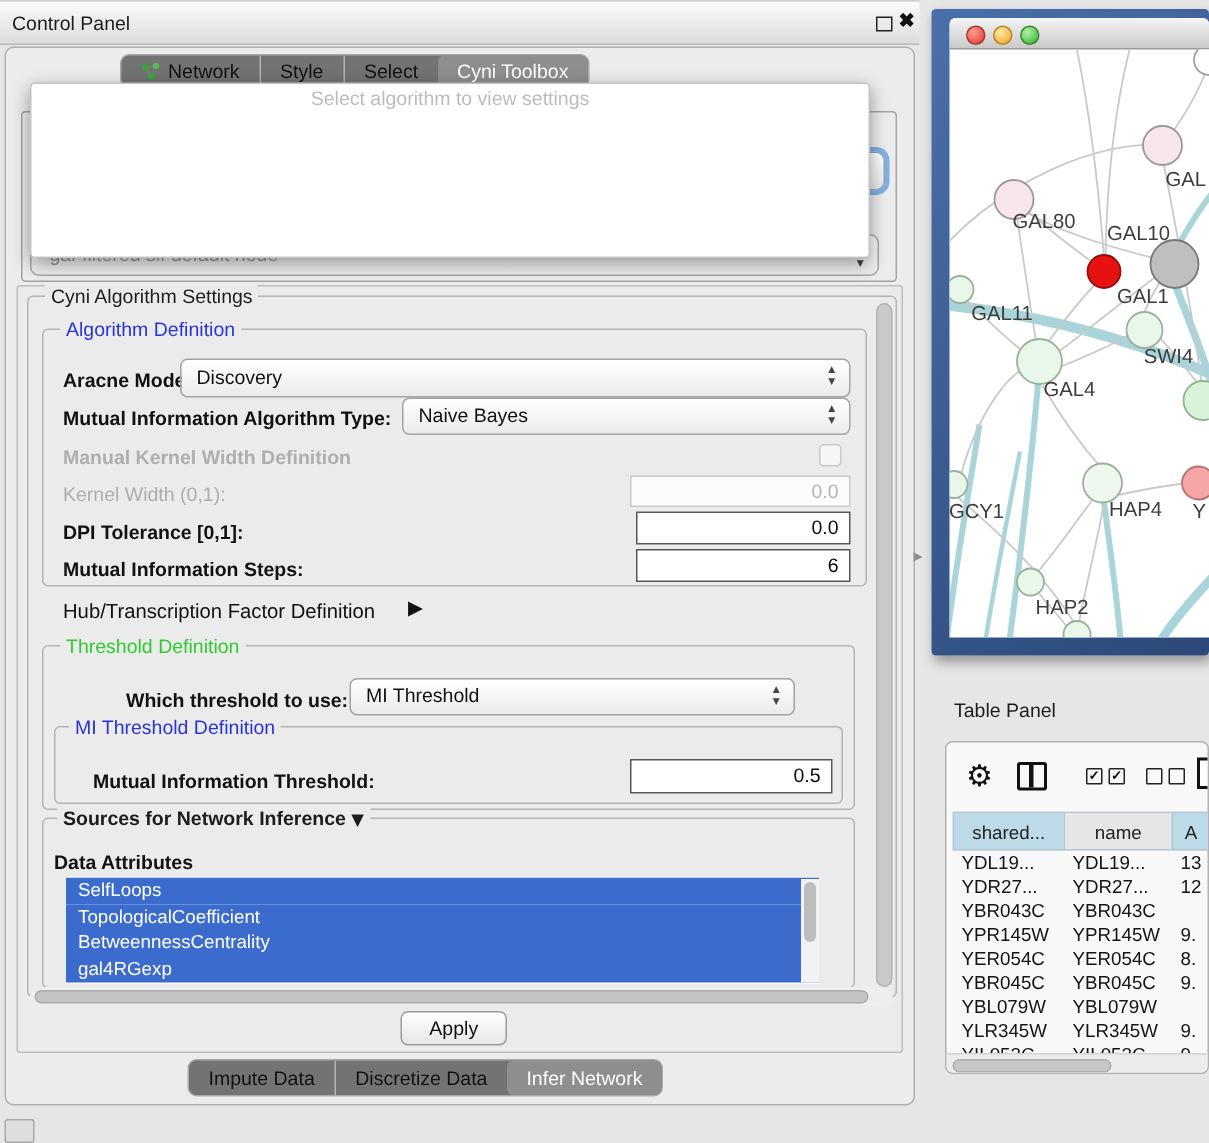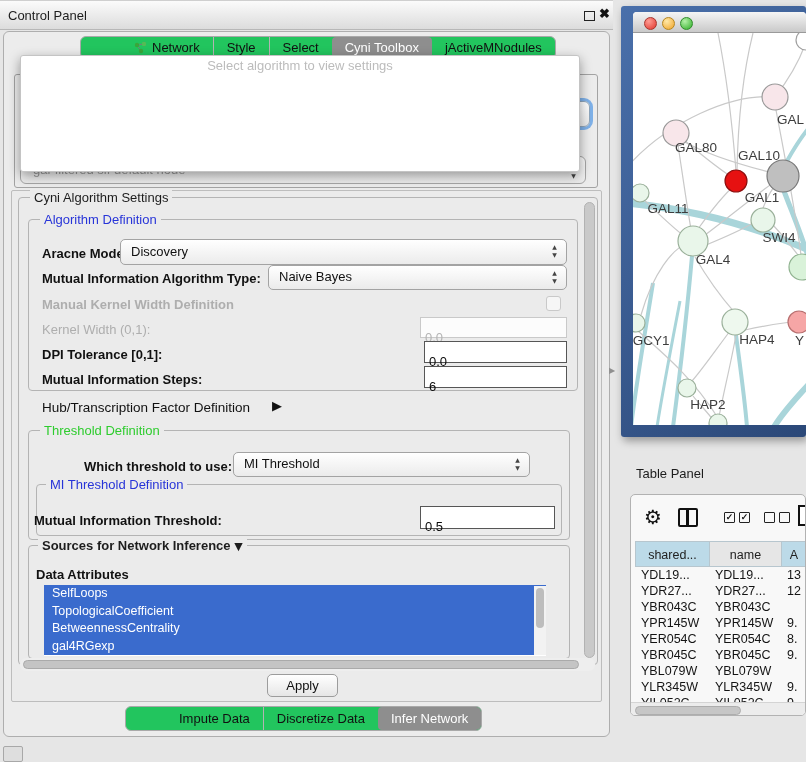--- a/index.html
+++ b/index.html
@@ -12,21 +12,21 @@
   .titlebar { left:0; top:0; width:613px; height:30px;
     background:linear-gradient(#fbfbfb,#dcdcdc); border-bottom:1px solid #b7b7b7; border-top:1px solid #cfcfcf;}
   .titlebar .tb-text { position:absolute; left:8px; top:7px; font-size:13px; color:#1c1c1c; }
   .float-btn { position:absolute; left:584px; top:10px; width:11px; height:10px; border:1.6px solid #222; background:transparent; }
   .close-btn { position:absolute; left:599px; top:5px; font-size:13px; font-weight:bold; color:#111; }
 
   .panel-body { left:3px; top:31px; width:607px; height:706px; background:#ececec;
     border:1px solid #aeaeae; border-radius:6px; }
 
   
-  .tabbar { display:flex; align-items:stretch; background:#22c55e; border:1px solid #a9a9a9; border-radius:6px; overflow:hidden;padding-left:40px; }
+  .tabbar { display:flex; align-items:stretch; background:#737373; border:1px solid #a9a9a9; border-radius:6px; overflow:hidden; }
   .tab { display:flex; align-items:center; gap:5px; padding:3px 13px; font-size:13px; color:#111; white-space:nowrap; }
   .tab + .tab { border-left:1px solid #b3b3b3; }
   .tab.selected { background:#8e8e8e; color:#fff; border-left:none; border-radius:4px; }
   .tab.selected + .tab { border-left:none; }
   #top-tabs { left:80px; top:36px; height:23px; }
   #bottom-tabs { left:125px; top:706px; height:25px; }
 
   
   .ghost-group { left:14px; top:74px; width:584px; height:114px; border:1px solid #a3a3a3; border-radius:3px; z-index:4; }
   .focus-combo { left:430px; top:101px; width:160px; height:26px; border:1px solid #8fa6bc; border-radius:6px;
@@ -47,21 +47,21 @@
   .groupbox { border:1px solid #b4b4b4; border-radius:4px; }
   .legend { position:absolute; font-size:13px; background:#ebebeb; padding:0 4px; white-space:nowrap; }
   .legend.black { color:#1d1d1d; }
   .lbl { position:absolute; font-size:13px; color:#111; font-weight:bold; white-space:nowrap; }
   .lbl.dis { color:#aeaeae; }
   .combo { position:absolute; border:1px solid #a3a3a3; border-radius:5px; background:linear-gradient(#ffffff,#ebebeb);
     font-size:13px; color:#111; }
   .combo .cv { position:absolute; left:10px; top:4px; }
   .stepper { position:absolute; right:7px; top:3px; width:9px; text-align:center; color:#444; font-size:6px; line-height:8px; font-family:"DejaVu Sans",sans-serif;}
   .field { position:absolute; background:#fff; border:1px solid #565656; font-size:13px; color:#0a0a0a;
-    text-align:left; padding:12px 7px 0 4px; }
+    text-align:right; padding:2px 7px 0 4px; }
   .field.dis { border:1px solid #c9c9c9; color:#b4b4b4; background:#fcfcfc; }
   .checkbox { position:absolute; width:15px; height:15px; border:1px solid #c9c9c9; border-radius:3px; background:#f6f6f6; }
   .tri { font-family:"DejaVu Sans",sans-serif; }
 
   .vscroll { left:584px; top:202px; width:11px; height:456px; background:#c9c9c9;
     border:1px solid #b2b2b2; border-radius:6px; }
   .hscroll-track { left:20px; top:658px; width:575px; height:13px; background:#eeeeee; border-radius:6px; }
   .hscroll-thumb { left:3px; top:2px; width:556px; height:9px; background:#c4c4c4; border:1px solid #aaaaaa; border-radius:5px; position:absolute;}
 
   .attr-list { left:44px; top:585px; width:502px; height:71px; background:#fff; overflow:hidden; }
@@ -136,23 +136,20 @@
       </div>
       <div class="tab">
         <span>Style</span>
       </div>
       <div class="tab">
         <span>Select</span>
       </div>
       <div class="tab selected" style="background: rgb(142, 142, 142);">
         <span>Cyni Toolbox</span>
       </div>
-      <div class="tab">
-        <span>jActiveMNodules</span>
-      </div>
     </div>
 
   <div class="abs ghost-group"></div>
   <div class="abs focus-combo"></div>
   <div class="abs net-combo">
     <span>gal-filtered sif default node</span>
     <span class="stepper tri" style="top:7px">▲<br>▼</span>
   </div>
 
   <div class="abs popup">
@@ -206,21 +203,21 @@
 
   <span class="lbl" style="left:84px;top:459px;">Which threshold to use:</span>
   <div class="combo" style="left:233px;top:452px;width:297px;height:25px;">
     <span class="cv" style="top:3px">MI Threshold</span>
     <span class="stepper tri">▲<br>▼</span>
   </div>
 
   <div class="abs groupbox" style="left:36px;top:484px;width:526px;height:52px;"></div>
   <span class="legend" id="mithreshold-legend" style="left: 46px; top: 477px; color: rgb(39, 52, 216);">MI Threshold Definition</span>
 
-  <span class="lbl" style="left:34px;top:513px;">Mutual Information Threshold:</span>
+  <span class="lbl" style="left:62px;top:513px;">Mutual Information Threshold:</span>
   <div class="field" style="left:420px;top:506px;width:135px;height:23px;">
     <span>0.5</span>
   </div>
 
   <div class="abs groupbox" style="left:28px;top:545px;width:542px;height:114px;"></div>
   <span class="legend black" style="left:38px;top:538px;font-weight:bold;"><span>Sources for Network Inference</span> <span class="tri" style="font-size:11px">▼</span></span>
   <span class="lbl" style="left:36px;top:567px;">Data Attributes</span>
 
   <div class="abs attr-list">
     <div id="attr-items">

